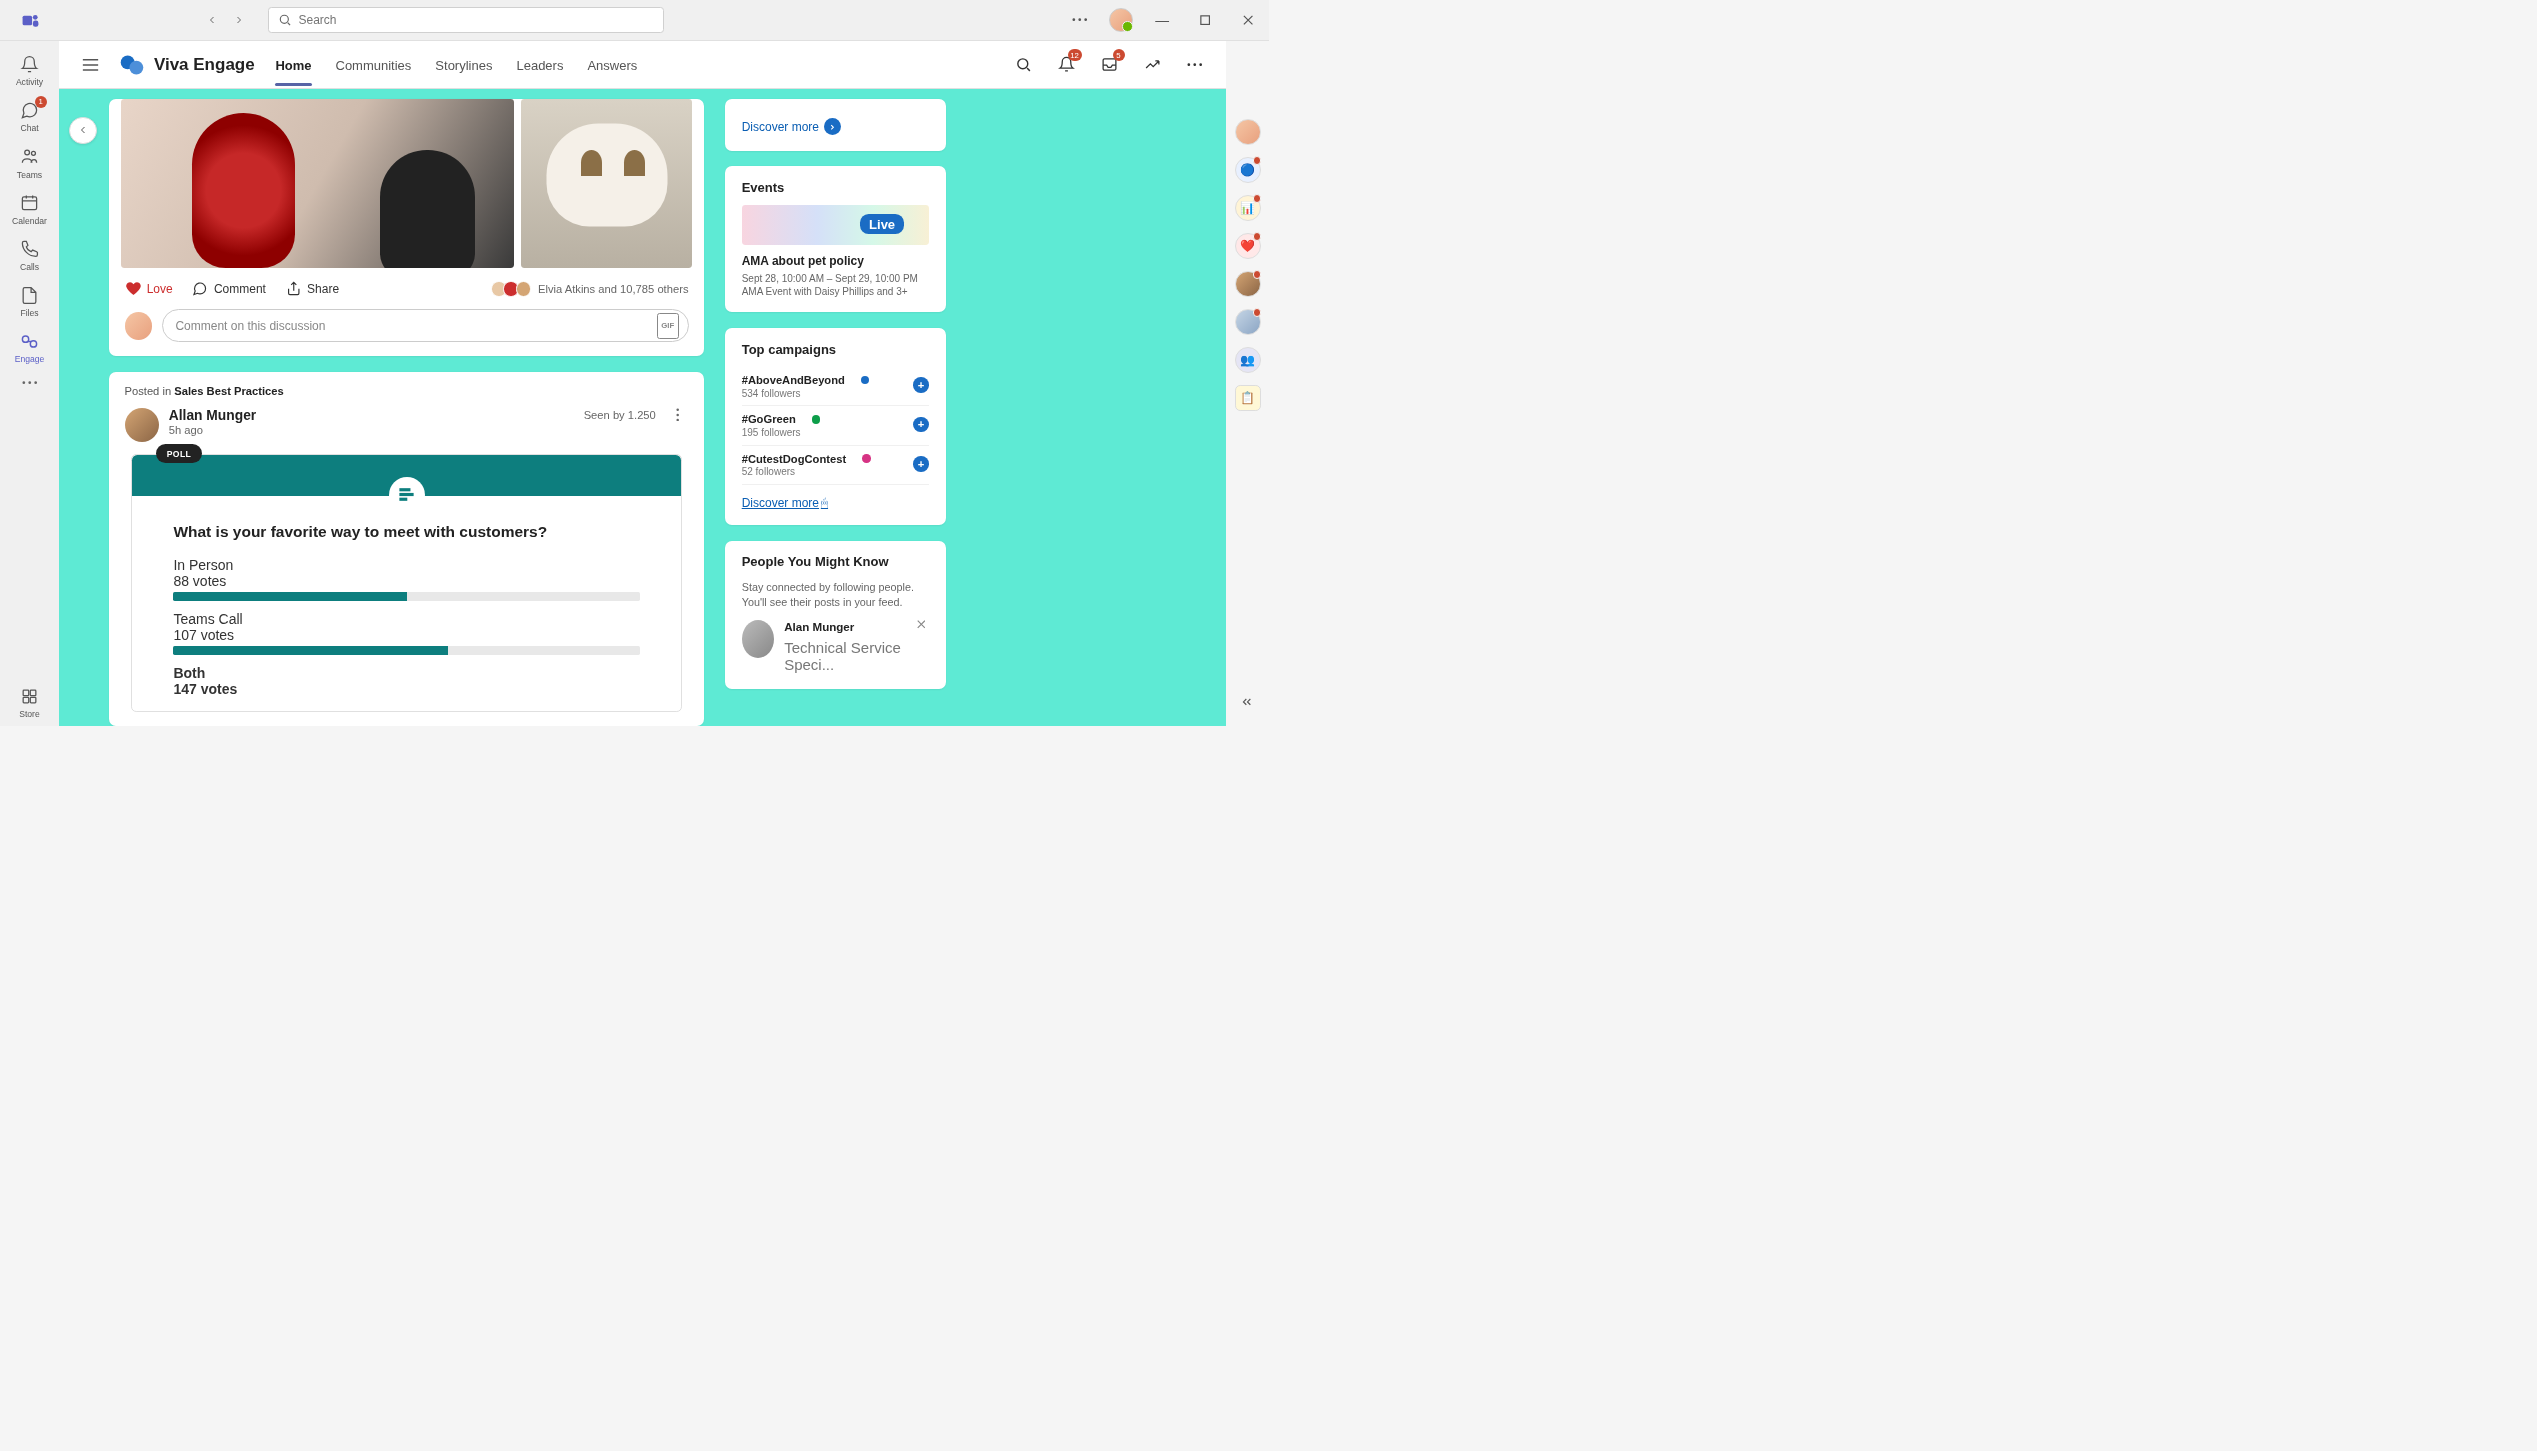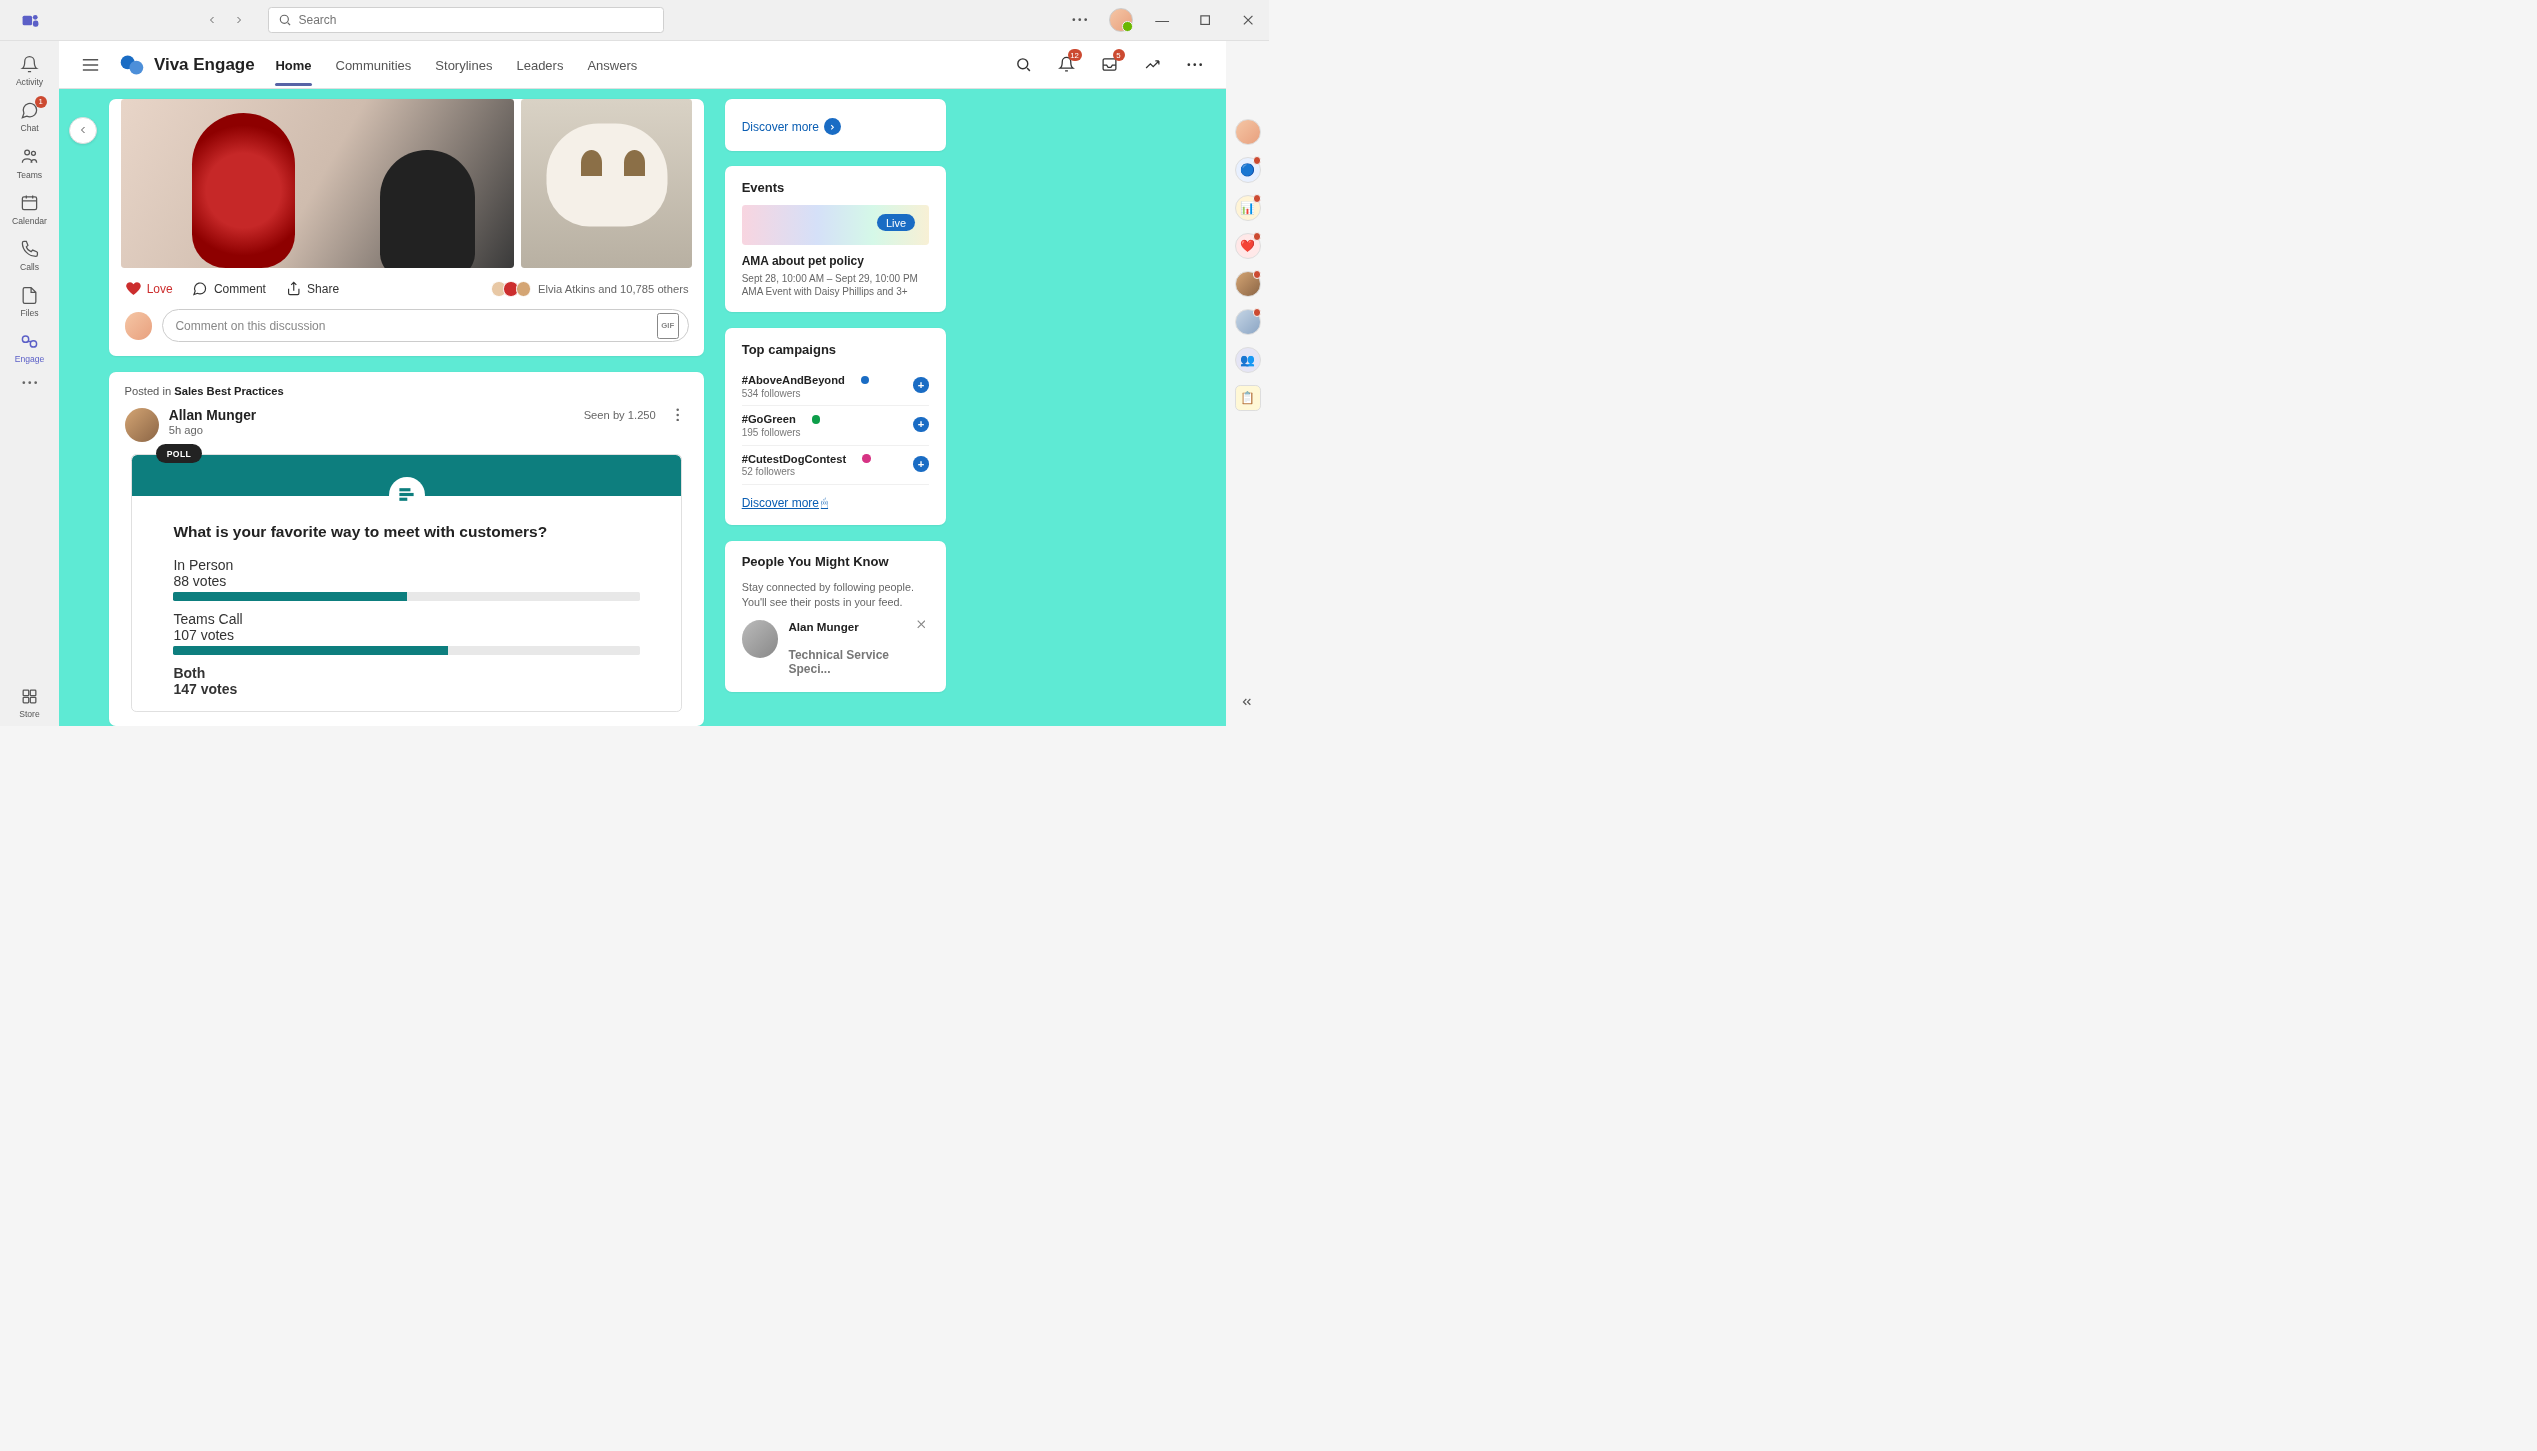--- a/index.html
+++ b/index.html
@@ -94,37 +94,37 @@
 .poll-bar { height:8.6px; background:#e8e8e8; border-radius:1.7px; overflow:hidden;}
 .poll-fill { height:100%; background:#0d7e7e; }
 
 .side-card { padding: 13.8px 17px 15.5px; }
 .side-title { font-size:13px; font-weight:600; color:#222; margin-bottom:10.3px;}
 .discover-link { color:#0a5eb3; font-size:12px; font-weight:500; display:flex; align-items:center; gap:5.2px; cursor:pointer;}
 .discover-chev { width:17px; height:17px; border-radius:50%; background:#1a6cc4; color:#fff; display:flex; align-items:center; justify-content:center;}
 .discover-link.underline { text-decoration:underline; font-weight:400;}
 
 .event-img { height:40px; border-radius:3.4px; background:linear-gradient(90deg,#f8d5e0 0%, #d5e0f8 40%, #d5f8e8 70%, #f8f0d5 100%); position:relative; margin-bottom:8.6px;}
-.live-badge { position:absolute; top:8.6px; right:14px; background:#1a6cc4; color:#fff; font-size:11px; font-weight:400; padding:2.6px 8.6px; border-radius:8.6px;}
+.live-badge { position:absolute; top:8.6px; right:25px; background:#1a6cc4; color:#fff; font-size:13px; font-weight:700; padding:2.6px 8.6px; border-radius:8.6px;}
 .event-title { font-size:12px; font-weight:600; color:#222; margin-bottom:5.2px;}
 .event-time { font-size:10px; color:#666; }
 .event-sub { font-size:10px; color:#666; margin-top:1.7px;}
 
 .camp-item { display:flex; align-items:flex-start; padding:6.9px 0; border-bottom:0.9px solid #f0f0f0;}
 .camp-item:last-of-type{ }
 .camp-name { font-size:11.2px; font-weight:600; color:#222; display:flex; align-items:center; gap:16px;}
 .camp-fol { font-size:10px; color:#777; margin-top:1.7px;}
 .camp-add { margin-left:auto; width:15.5px; height:15.5px; border-radius:50%; background:#1a6cc4; color:#fff; display:flex; align-items:center; justify-content:center; font-size:11.2px; cursor:pointer; font-weight:600; margin-top:3.4px;}
 .verify-dot { width:8.6px; height:8.6px; border-radius:50%; display:inline-block;}
 
 .pymk-desc { font-size:10.8px; color:#666; line-height:1.4; margin-bottom:10.3px;}
 .pymk-person { display:flex; gap:10.3px; align-items:flex-start; position:relative;}
 .pymk-av { width:38px;height:38px;border-radius:50%; background:linear-gradient(135deg,#bbb,#888);}
 .pymk-name { font-size:11.6px; font-weight:600; color:#222;}
-.pymk-role { font-size:12px; color:#777; margin-top:15px;font-weight:bold;}
+.pymk-role { font-size:15px; color:#777; margin-top:6px;}
 .pymk-close { position:absolute; top:-3.4px; right:0; width:15.5px;height:15.5px; cursor:pointer; color:#888; display:flex;align-items:center;justify-content:center;}
 svg { display:block;}
 </style>
 </head>
 <body>
 
 <div class="titlebar">
   <div class="teams-logo">
     <svg width="19" height="19" viewBox="0 0 24 24">
         <rect x="2" y="6" width="12" height="12" rx="2" fill="#5b5fc7"></rect>

